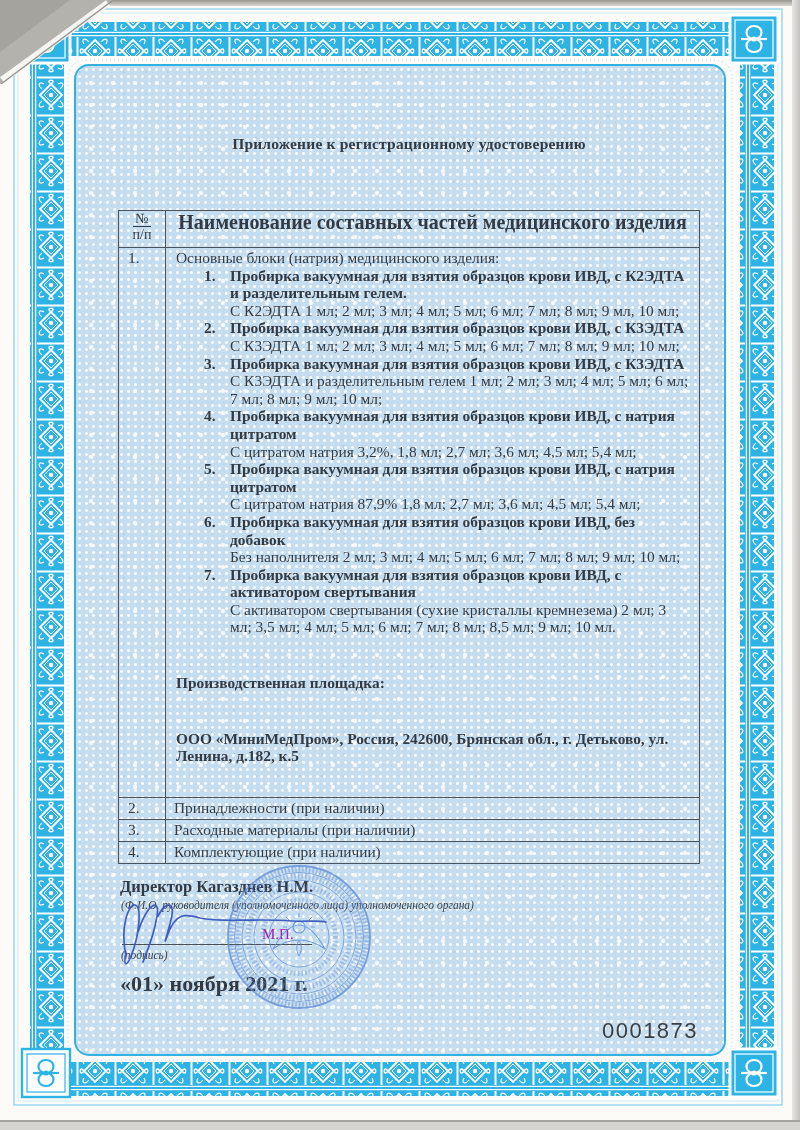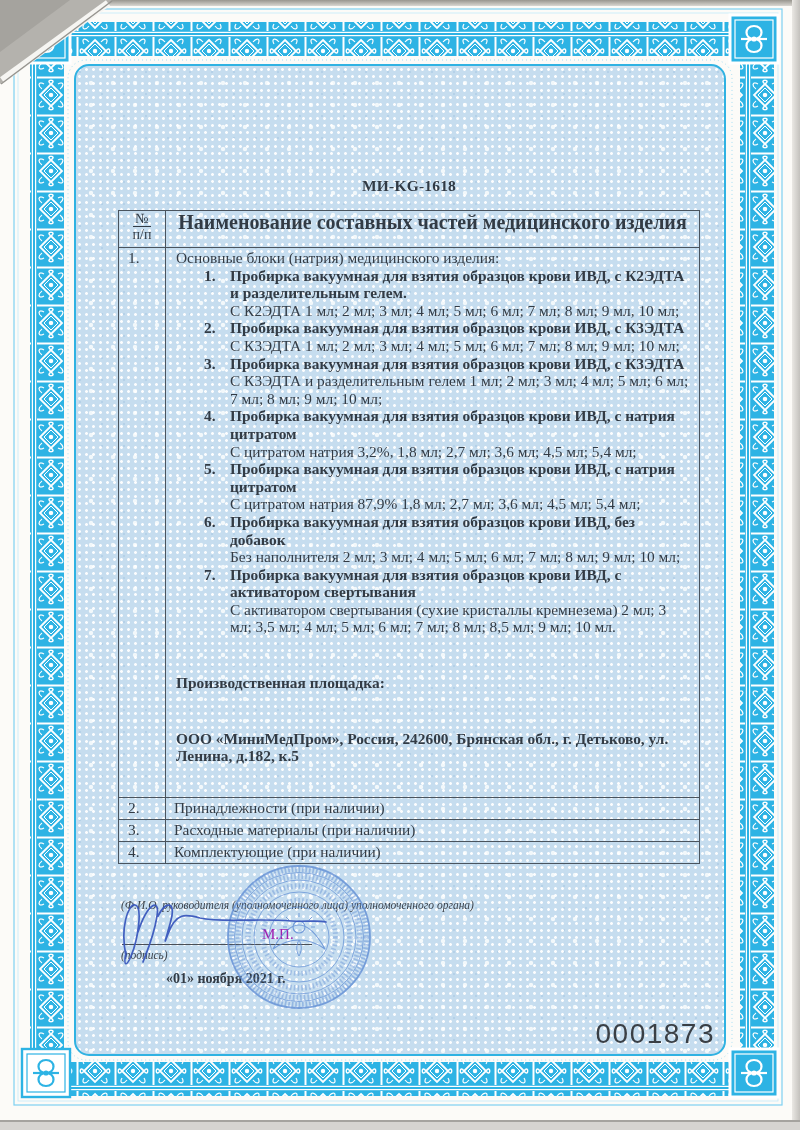--- a/index.html
+++ b/index.html
@@ -34,23 +34,23 @@
   .onum{flex:0 0 26px;font-weight:bold;}
   .ititle{font-weight:bold;}
   .site-label,.site-value{font-weight:bold;margin-top:38px;}
   td.csimple{height:22px;padding:1px 8px 0 8px;line-height:18px;overflow:hidden;font-family:Liberation Serif, serif;}
   .underl{border-bottom:1px solid #323b45;padding:0 2px;}
   .director{position:absolute;left:120px;top:877px;font-weight:bold;font-size:16.5px;}
   .fio-note{position:absolute;left:121px;top:899px;font-style:italic;font-size:11.5px;color:#3d444d;}
   .sig-line{position:absolute;left:122px;top:944px;width:190px;height:1px;background:#4a4f56;}
   .sign-note{position:absolute;left:121px;top:949px;font-style:italic;font-size:11.5px;color:#3d444d;}
   .mp{position:absolute;left:262px;top:926px;font-size:15px;color:#a21caf;}
-  .date{position:absolute;left:120px;top:971px;font-weight:bold;font-size:14px;margin-left:46px;}
-  .serial{position:absolute;left:585px;top:1018px;width:130px;text-align:right;
-          font-family:"Liberation Sans", sans-serif;font-size:28px;letter-spacing:1.5px;color:#3a3f45;}
+  .date{position:absolute;left:120px;top:971px;font-weight:bold;font-size:22px;}
+  .serial{position:absolute;left:585px;top:1018px;width:130px;text-align:center;
+          font-family:"Liberation Sans", sans-serif;font-size:22px;letter-spacing:1.5px;color:#3a3f45;}
   .stamp{position:absolute;left:223px;top:861px;z-index:3;}
   .signature{position:absolute;left:114px;top:894px;z-index:3;}
   .edge{position:absolute;z-index:5;}
   .edge-top{left:0;top:0;width:800px;height:6px;background:linear-gradient(#98968f,#d9d7d2);}
   .edge-right{right:0;top:0;width:8px;height:1130px;background:linear-gradient(to right,#eae8e4,#c3c1bd);}
   .edge-bottom{left:0;bottom:0;width:800px;height:10px;
        background:linear-gradient(#a5a39e 0 2px,#d6d4d0 2px);}
   .dogear{position:absolute;left:0;top:0;z-index:6;}
 </style>
 </head>
@@ -145,21 +145,21 @@
         <path d="M754 1060 C764 1060 764 1073 754 1073 C744 1073 744 1086 754 1086"></path>
         <path d="M741 1073 H767"></path>
       </g>
       <circle cx="754" cy="1073" r="2.6" fill="#ffffff"></circle>
     </g>
   </svg>
 
   <div class="inner"></div>
 
   <div class="content">
-    <div class="title t2">МИ-KG-1618</div>
+    <div class="title t1">Приложение к регистрационному удостоверению</div>
 
     <table class="main">
       <tbody>
           <tr>
         <th class="hno">
           <span class="underl">№</span><br>
           <span>п/п</span>
         </th>
         <th class="hname">Наименование составных частей медицинского изделия</th>
       </tr>
@@ -230,20 +230,21 @@
         <td class="cnum">3.</td>
         <td class="csimple">Расходные материалы (при наличии)</td>
       </tr>
       <tr>
         <td class="cnum">4.</td>
         <td class="csimple">Комплектующие (при наличии)</td>
       </tr>
     </tbody>
       </table>
 
+    <div class="director">Директор Кагазднев Н.М.</div>
     <div class="fio-note">(Ф.И.О. руководителя (уполномоченного лица) уполномоченного органа)</div>
     <div class="sig-line"></div>
     <div class="sign-note">(подпись)</div>
     <div class="mp">М.П.</div>
     <div class="date">«01» ноября 2021 г.</div>
     <div class="serial">0001873</div>
   </div>
 
   <svg class="stamp" width="152" height="152" viewBox="0 0 152 152">
     <g fill="none" stroke="#5e8cd4" opacity="0.78">

